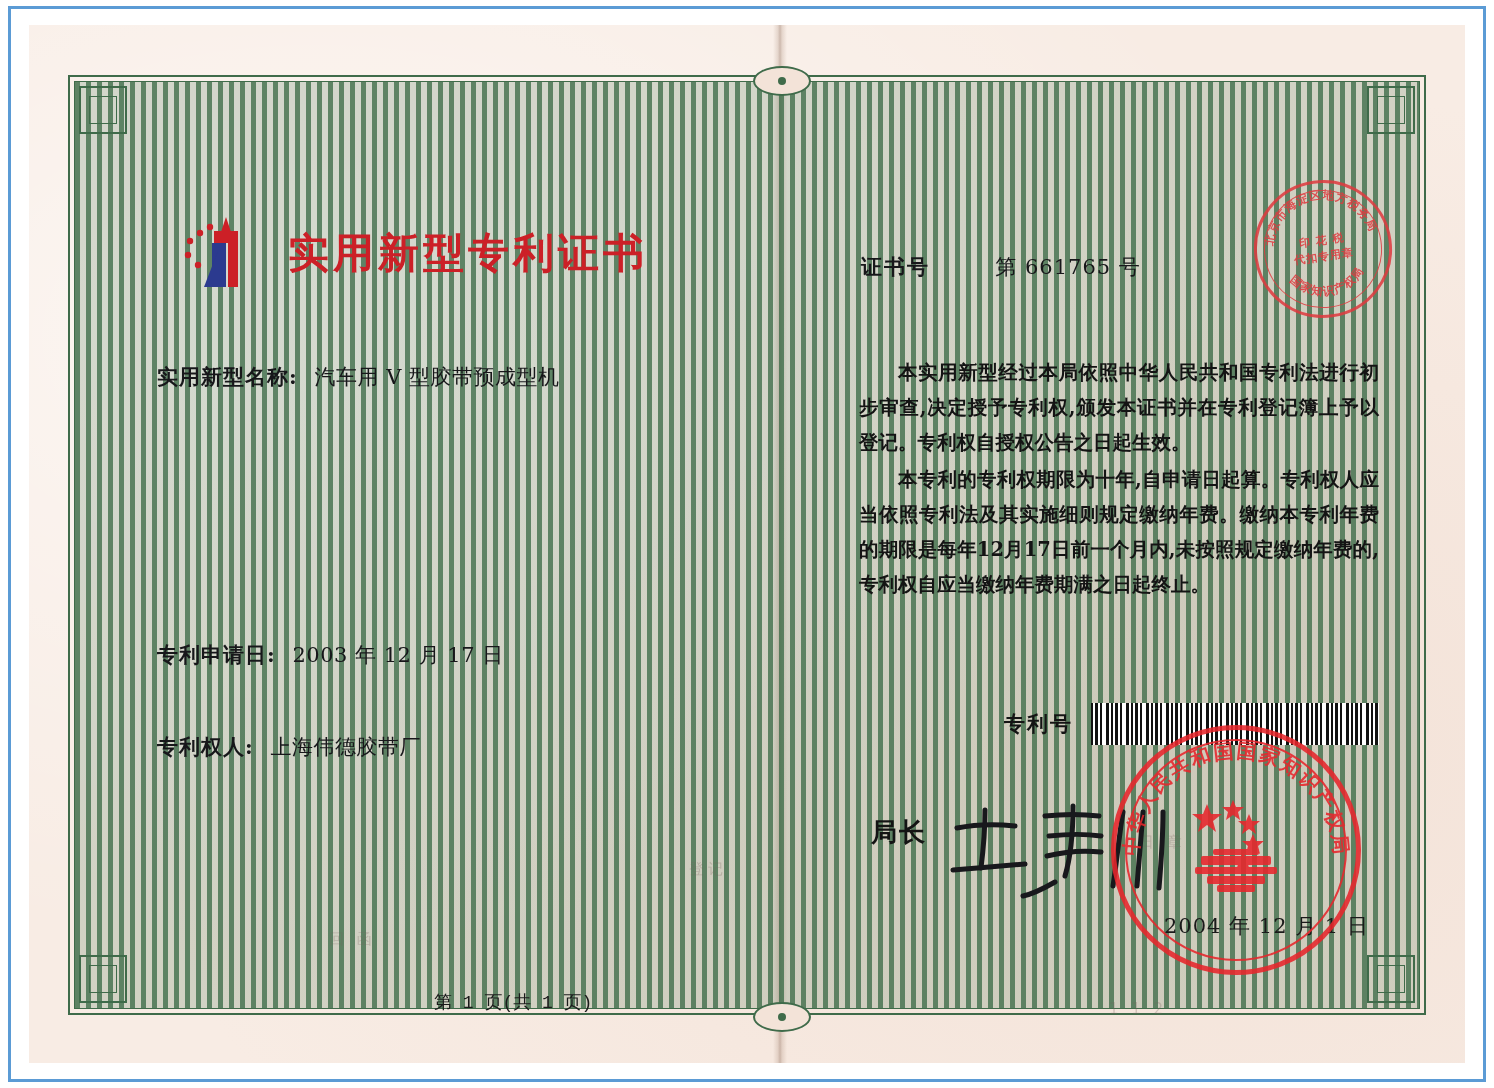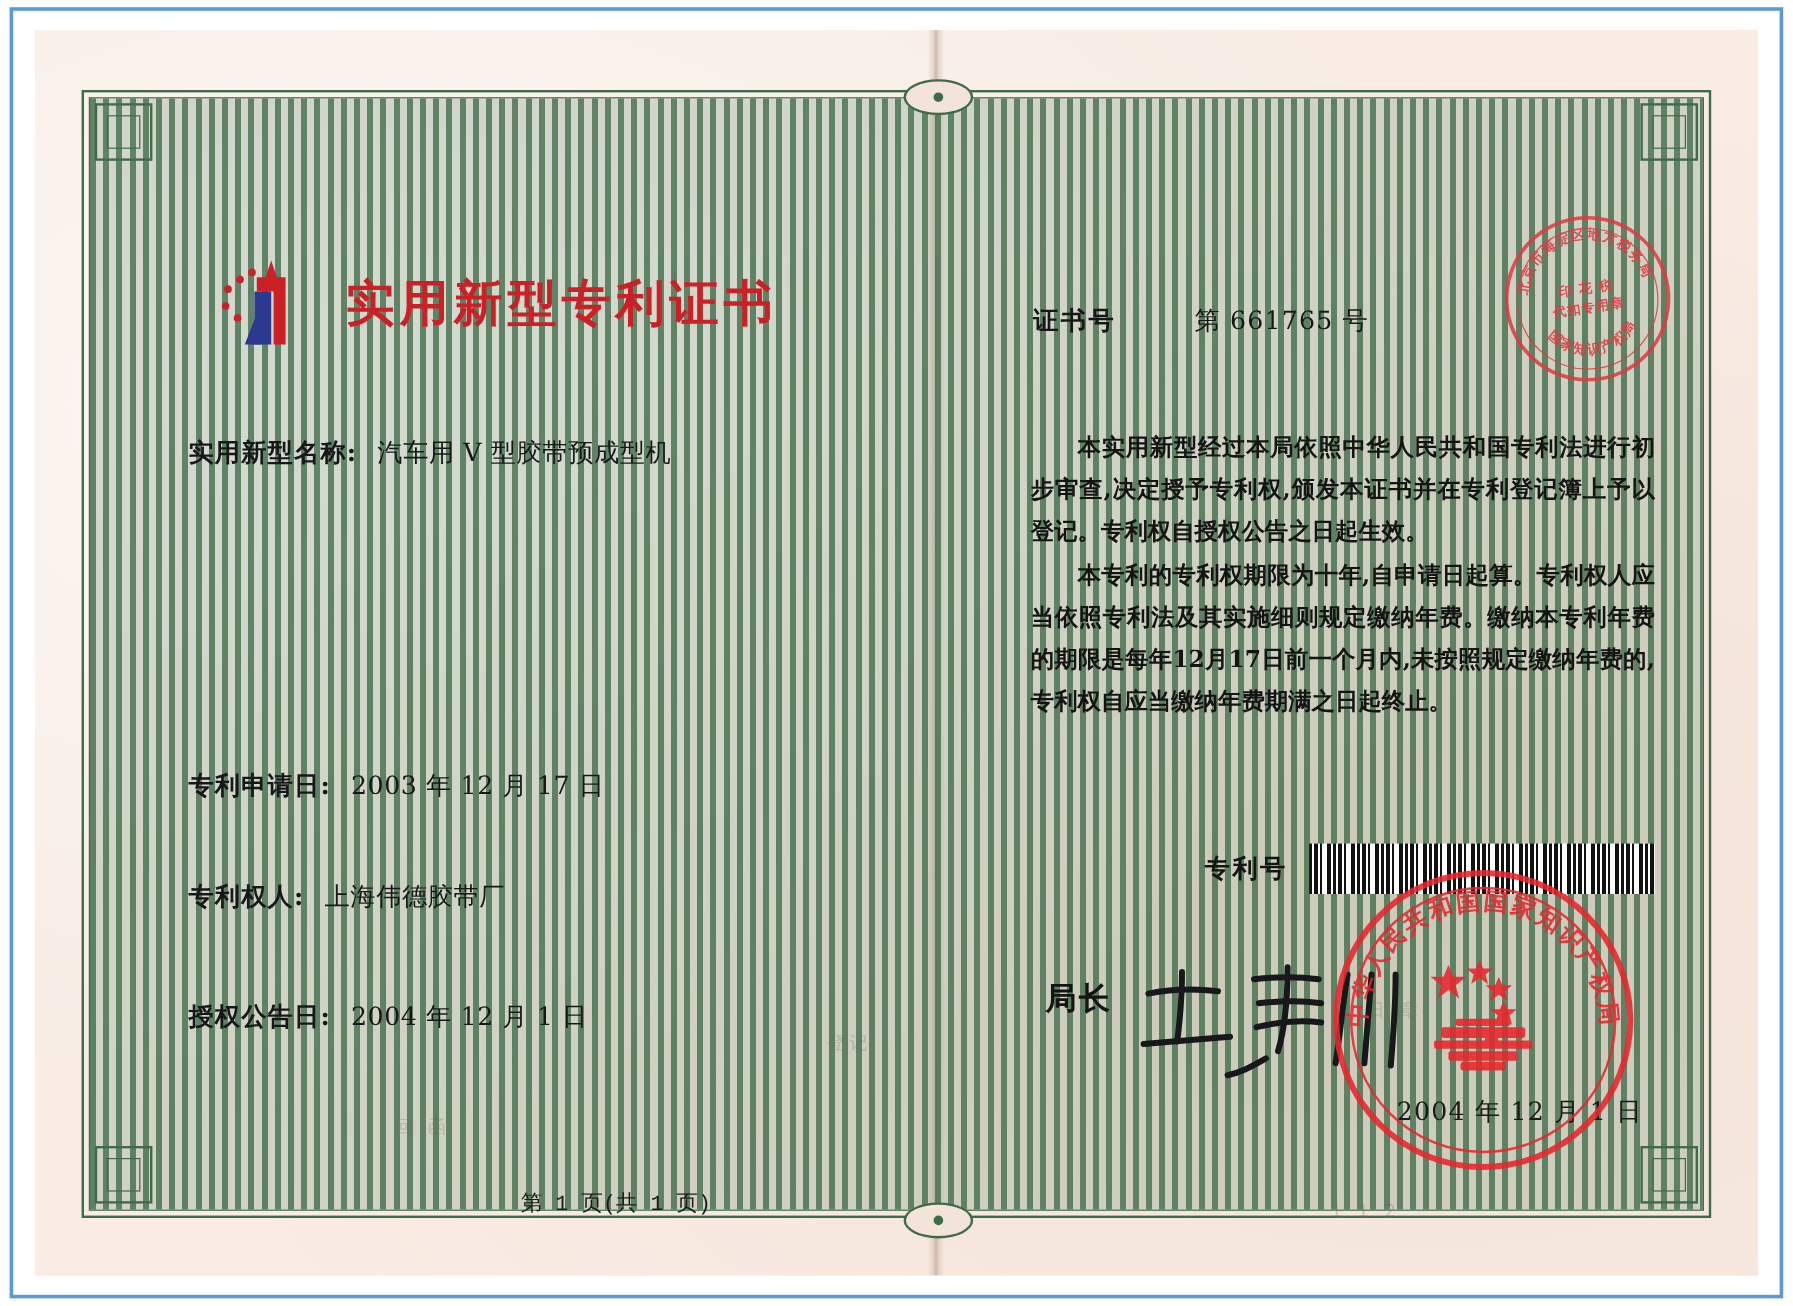--- a/index.html
+++ b/index.html
@@ -410,24 +410,20 @@
       <div class="field f4">
         <span class="lbl">专利申请日:</span>
         <span class="val">2003 年 12 月 17 日</span>
       </div>
 
       <div class="field f5">
         <span class="lbl">专利权人:</span>
         <span class="val">上海伟德胶带厂</span>
       </div>
 
-      <div class="field f6">
-        <span class="lbl">授权公告日:</span>
-        <span class="val">2004 年 12 月 1 日</span>
-      </div>
 
       <div class="page-foot">第 1 页(共 1 页)</div>
     </div>
 
     <div class="right-col">
 
       <div class="cert-no">
         <span>证书号</span>
         <span class="val">第 661765 号</span>
       </div>

